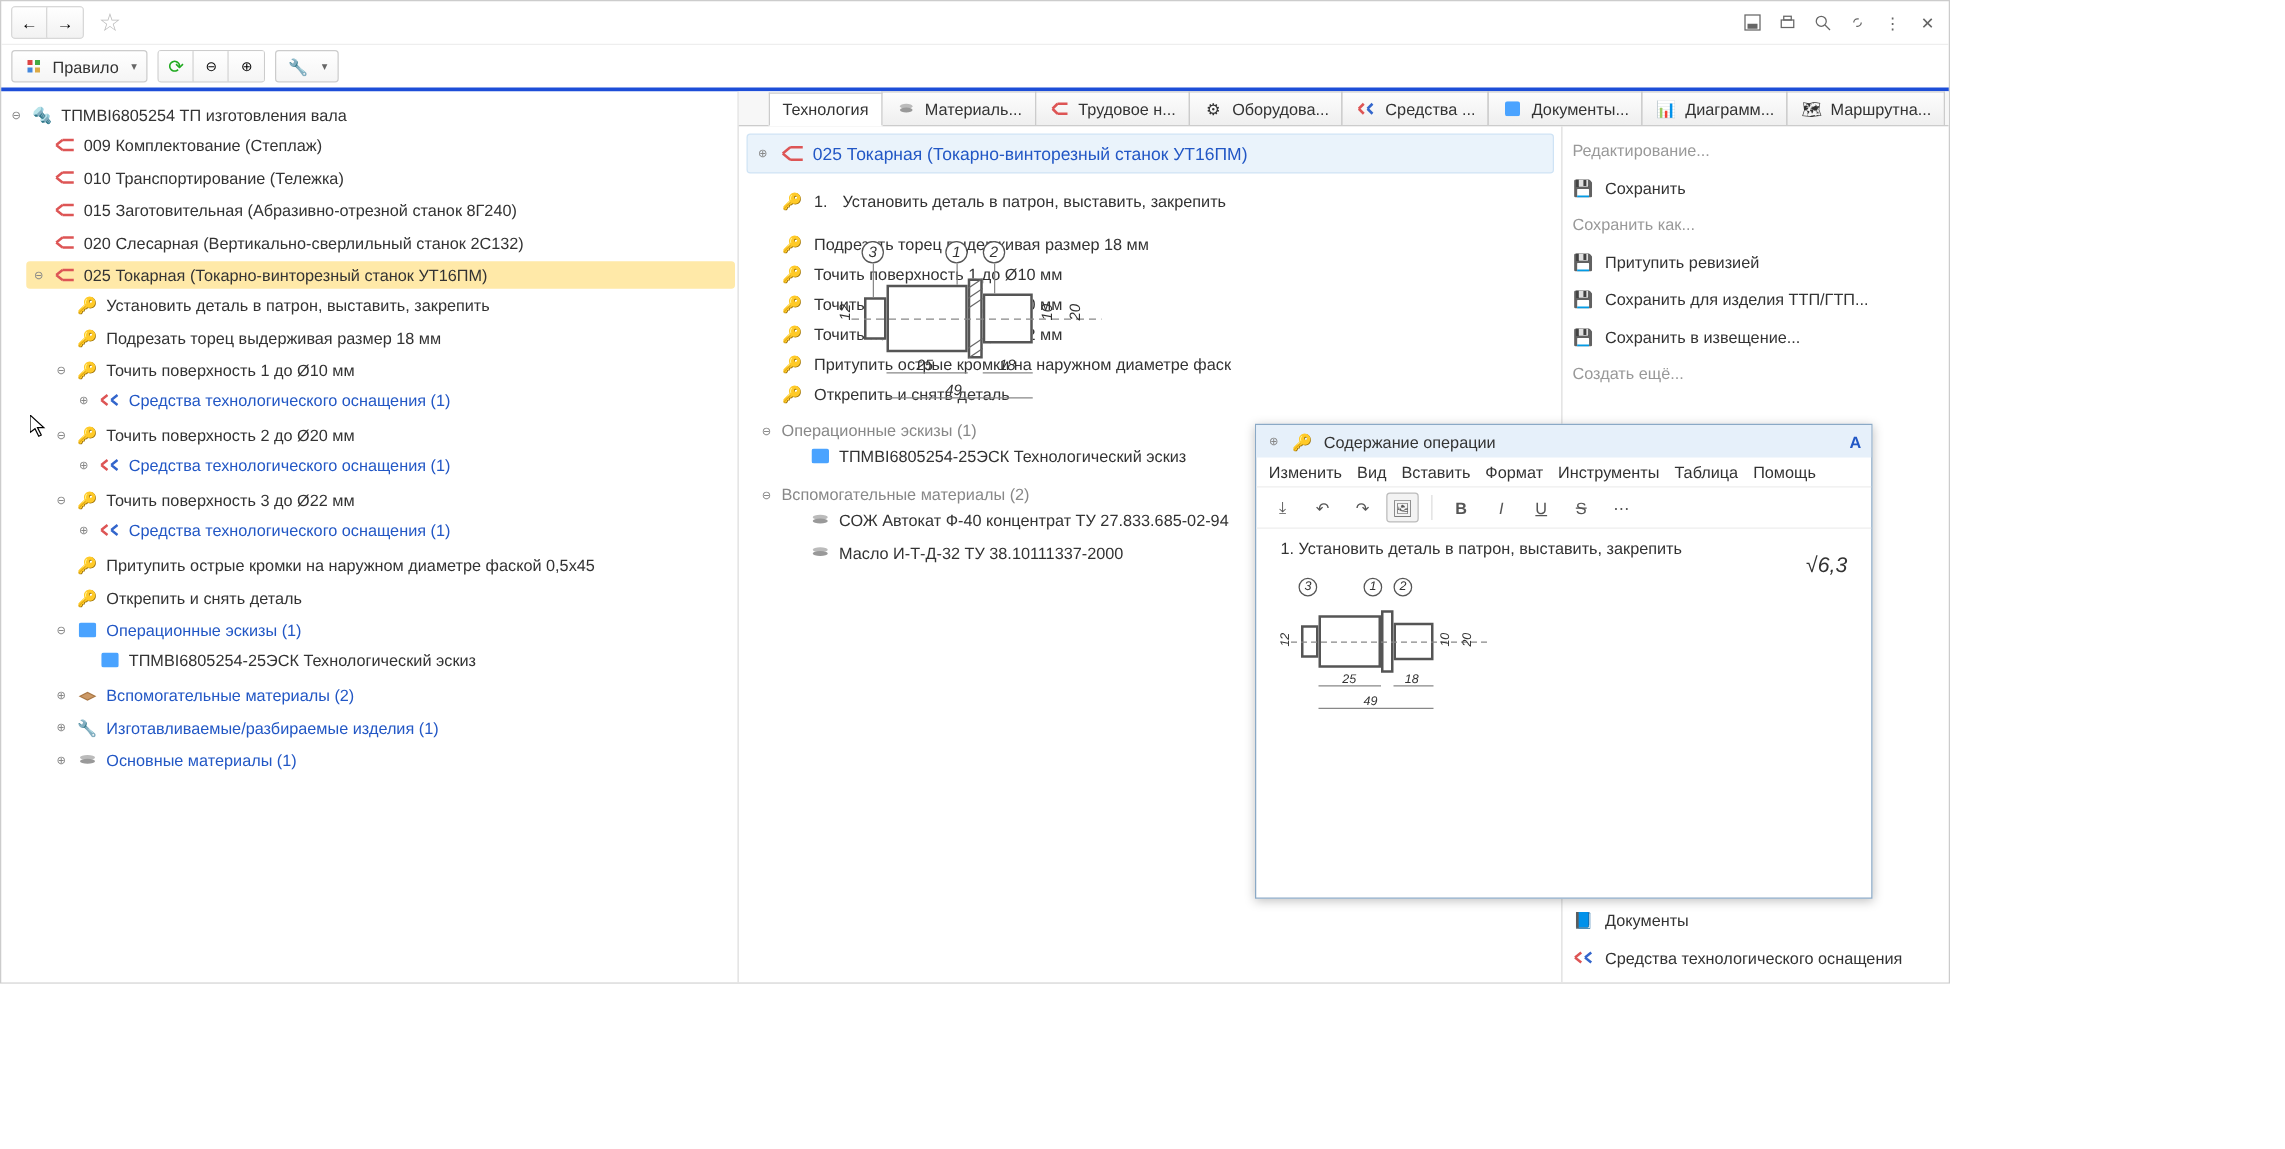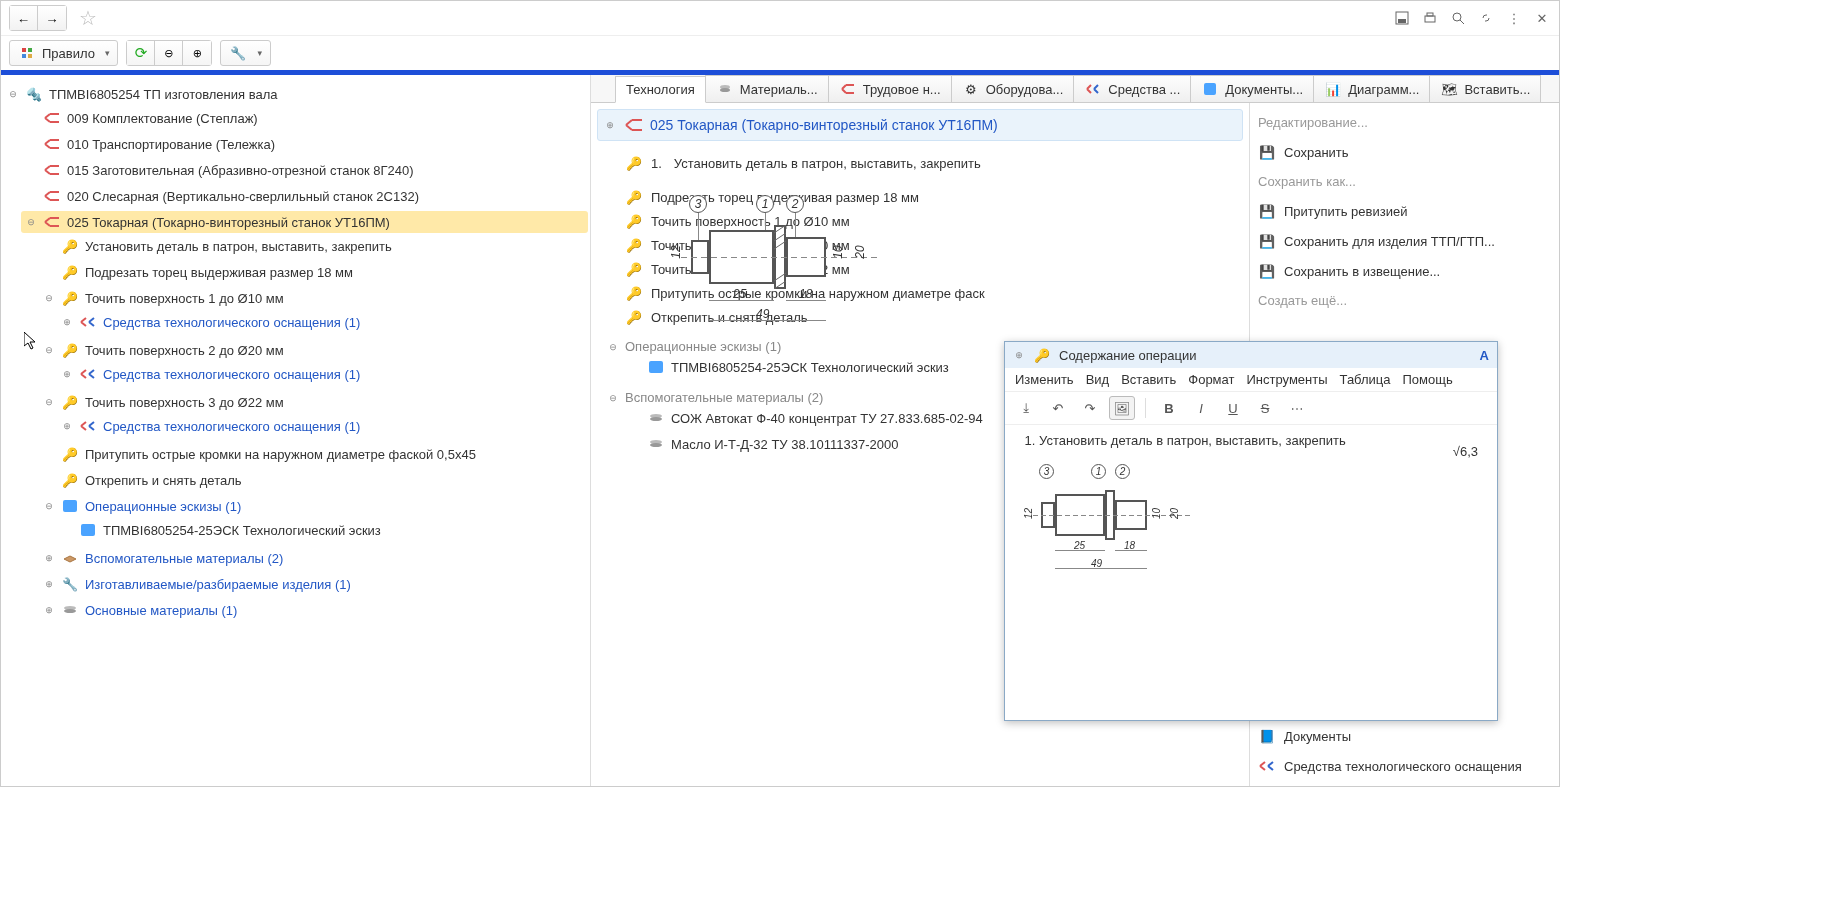--- a/index.html
+++ b/index.html
@@ -12,21 +12,21 @@
 .hb-left { display: flex; align-items: center; gap: 6px; }
 .hb-nav { display: flex; border: 1px solid #ccc; border-radius: 3px; }
 .hb-nav button { width: 28px; height: 24px; background: linear-gradient(#fff,#f2f2f2); border: none; border-right: 1px solid #ccc; cursor: pointer; }
 .hb-nav button:last-child { border-right: none; }
 .hb-star { color: #bbb; font-size: 20px; margin: 0 6px; cursor: pointer; }
 .hb-title { font-size: 20px; color: #444; }
 .hb-right { margin-left: auto; display: flex; gap: 10px; }
 .hb-icon { width: 18px; height: 18px; color: #666; cursor: pointer; display: flex; align-items: center; justify-content: center; }
 
 
-.toolbar-row { display: flex; align-items: center; padding: 4px 8px; border-bottom: 5px solid #1d4ed8; gap: 8px; }
+.toolbar-row { display: flex; align-items: center; padding: 4px 8px; border-bottom: 3px solid #1d4ed8; gap: 8px; }
 .tb-btn { display: inline-flex; align-items: center; gap: 6px; padding: 3px 8px; border: 1px solid #ccc; border-radius: 3px; background: linear-gradient(#fff,#f5f5f5); cursor: pointer; font-size: 13px; }
 .tb-group { display: flex; border: 1px solid #ccc; border-radius: 3px; }
 .tb-group button { width: 28px; height: 24px; background: linear-gradient(#fff,#f5f5f5); border: none; border-right: 1px solid #ccc; cursor: pointer; display: flex; align-items: center; justify-content: center; }
 .tb-group button:last-child { border-right: none; }
 .dd-arrow::after { content: "▾"; font-size: 9px; margin-left: 4px; color: #666; }
 
 
 .main { flex: 1; display: flex; overflow: hidden; }
 
 
@@ -85,21 +85,21 @@
 .cursor-img { position: absolute; left: 24px; top: 332px; pointer-events: none; }
 .sep { width: 1px; height: 20px; background: #ddd; margin: 0 4px; }
 
 
 .eng-dia { position: relative; width: 100%; height: 100%; font-family: Arial; }
 .eng-dia .part { position: absolute; border: 2px solid #555; background: #fff; }
 .eng-dia .dim { position: absolute; font-style: italic; font-size: 12px; color: #333; }
 .eng-dia .dim-line { position: absolute; background: #888; }
 .eng-dia .circ { position: absolute; border: 1px solid #555; border-radius: 50%; width: 18px; height: 18px; display:flex; align-items:center; justify-content:center; font-style: italic; font-size: 12px; background:#fff; }
 .eng-dia .hatch { position:absolute; }
-.rough { position:absolute; font-size: 13px; }
+.rough { position:absolute; font-style: italic; font-size: 17px; }
 </style>
 </head>
 <body>
 
 <div class="app">
 
   <div class="header-bar">
     <div class="hb-left">
       <div class="hb-nav">
         <button>←</button>
@@ -427,21 +427,21 @@
               </svg>
             </span>
             <span>Документы...</span>
           </div>
         <div class="tab">
             <span class="icon">📊</span>
             <span>Диаграмм...</span>
           </div>
         <div class="tab">
             <span class="icon">🗺</span>
-            <span>Вставить...</span>
+            <span>Маршрутна...</span>
           </div>
       </div>
 
       <div class="right-body">
 
         <div class="detail-pane">
           <div class="detail-header">
             <span class="twisty">⊕</span>
             <span class="icon">
                 <svg width="22" height="16">

